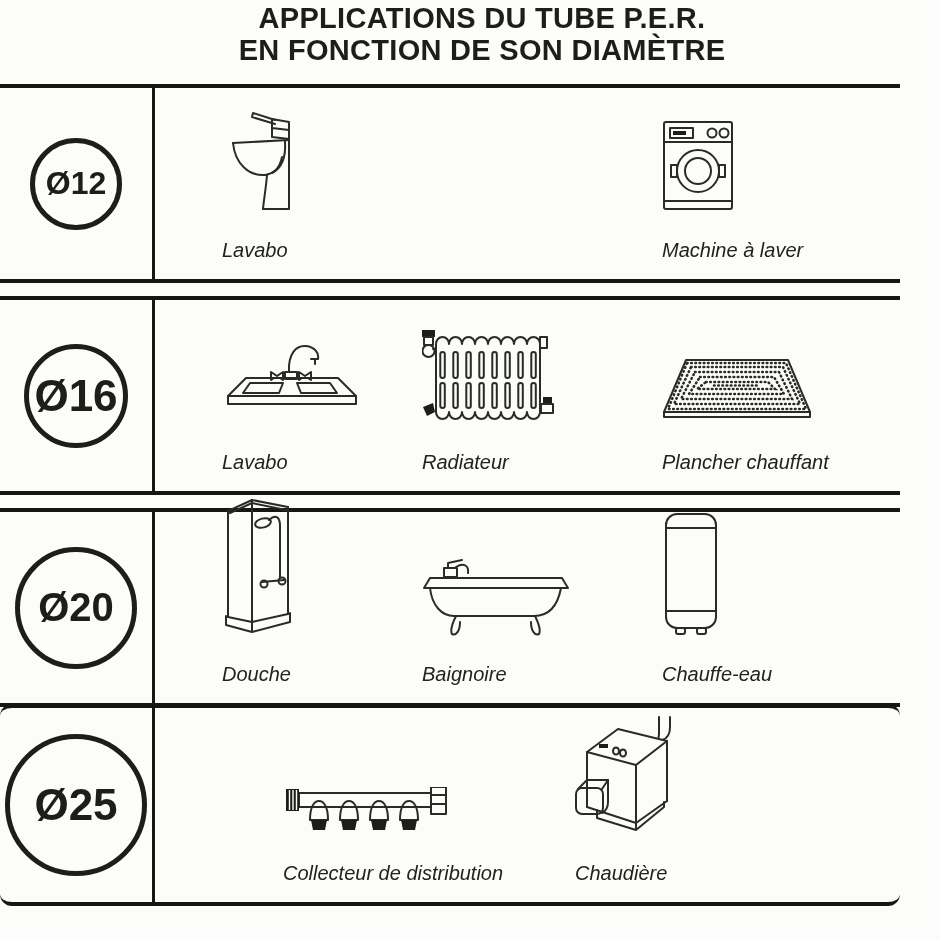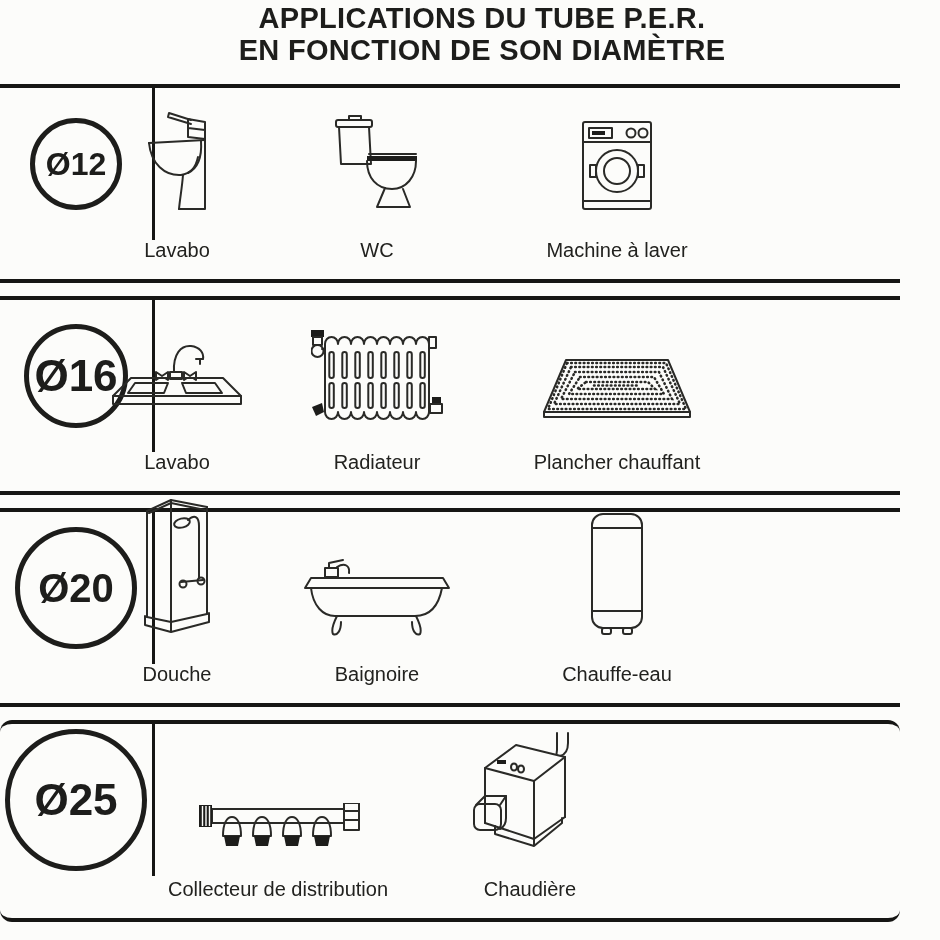--- a/index.html
+++ b/index.html
@@ -1,36 +1,36 @@
 <!DOCTYPE html>
 <html><head>
 <meta charset="utf-8">
 <style>
   html,body{margin:0;padding:0;}
   .page{position:relative;width:940px;height:940px;background:#fcfcfa;overflow:hidden;
         font-family:"Liberation Sans", sans-serif;color:#1d1d1b;}
   .title{position:absolute;top:3px;left:0;width:940px;text-align:center;
          font-size:29px;font-weight:bold;line-height:31.5px;letter-spacing:.3px;margin-left:12px;}
   .row{position:absolute;left:0;width:900px;box-sizing:border-box;
-       border-top:4px solid #161614;border-bottom:4px solid #161614;display:flex;flex-direction:column;}
+       border-top:4px solid #161614;border-bottom:4px solid #161614;display:flex;}
   .row1{top:84px;height:199px;}
   .row2{top:296px;height:199px;}
   .row3{top:508px;height:199px;}
-  .row4{top:720px;height:202px;border-radius:12px;}
+  .row4{top:704px;height:202px;border-radius:12px;}
   .dia-cell{width:152px;flex:0 0 152px;border-right:3px solid #161614;
             display:flex;align-items:center;justify-content:center;}
   .dia-circle{border:5px solid #1d1d1b;border-radius:50%;display:flex;
               align-items:center;justify-content:center;font-weight:bold;}
   .d12{width:82px;height:82px;font-size:32px;}
   .d16{width:94px;height:94px;font-size:44px;}
   .d20{width:112px;height:112px;font-size:40px;}
   .d25{width:132px;height:132px;font-size:44px;}
   .items{flex:1;position:relative;}
   .item{position:absolute;bottom:18px;display:flex;flex-direction:column;
-        align-items:center;gap:27px;}
+        align-items:flex-start;gap:27px;font-style:italic;}
   .w220{width:220px;}
   .w300{width:300px;}
   .label{font-size:20px;line-height:22px;white-space:nowrap;color:#22221f;}
   svg{display:block;}
   .ln{fill:none;stroke:#2a2a27;stroke-width:2;stroke-linecap:round;stroke-linejoin:round;}
   .fill{fill:#1d1d1b;stroke:none;}
   .dash{fill:none;stroke:#2a2a27;stroke-width:2.6;stroke-linecap:round;
         stroke-dasharray:0.6 3.6;}
 </style>
 </head>
@@ -55,32 +55,20 @@
           <path class="ln" d="M50,13 L67,16 L67,33 L50,31 Z M50,22 L67,24"></path>
           <path class="ln" d="M67,33 L67,103 L41,103"></path>
           <path class="ln" d="M11,37 L67,34"></path>
           <path class="ln" d="M11,37 C13,58 27,70 43,69 C52,68 58,61 60,51"></path>
           <path class="ln" d="M63,35 C64,50 60,62 50,67"></path>
           <path class="ln" d="M45,69 C44,82 42,92 41,103"></path>
         </svg>
         <div class="label">Lavabo</div>
       </div>
 
-      <div class="item w220" style="left:267px">
-        <svg width="92" height="100" viewBox="0 0 92 100">
-          <rect class="ln" x="5" y="8" width="36" height="7" rx="2"></rect>
-          <path class="ln" d="M18,8 L18,4 L30,4 L30,8"></path>
-          <path class="ln" d="M8,15 L38,15 L40,52 L10,52 Z"></path>
-          <rect class="fill" x="36" y="44" width="50" height="5"></rect>
-          <path class="ln" d="M38,42 L85,42"></path>
-          <path class="ln" d="M36,49 C36,66 46,77 61,77 C75,77 85,65 85,49"></path>
-          <path class="ln" d="M54,76 L46,95 L79,95 L72,77"></path>
-        </svg>
-        <div class="label">WC</div>
-      </div>
 
       <div class="item w220" style="left:507px">
         <svg width="72" height="92" viewBox="0 0 72 92">
           <rect class="ln" x="2" y="2" width="68" height="87" rx="2"></rect>
           <path class="ln" d="M2,81 L70,81 M2,22 L70,22"></path>
           <rect class="ln" x="8" y="8" width="23" height="10"></rect>
           <rect class="fill" x="11" y="11" width="13" height="4"></rect>
           <circle class="ln" cx="50" cy="13" r="4.5"></circle>
           <circle class="ln" cx="62" cy="13" r="4.5"></circle>
           <circle class="ln" cx="36" cy="51" r="21"></circle>

